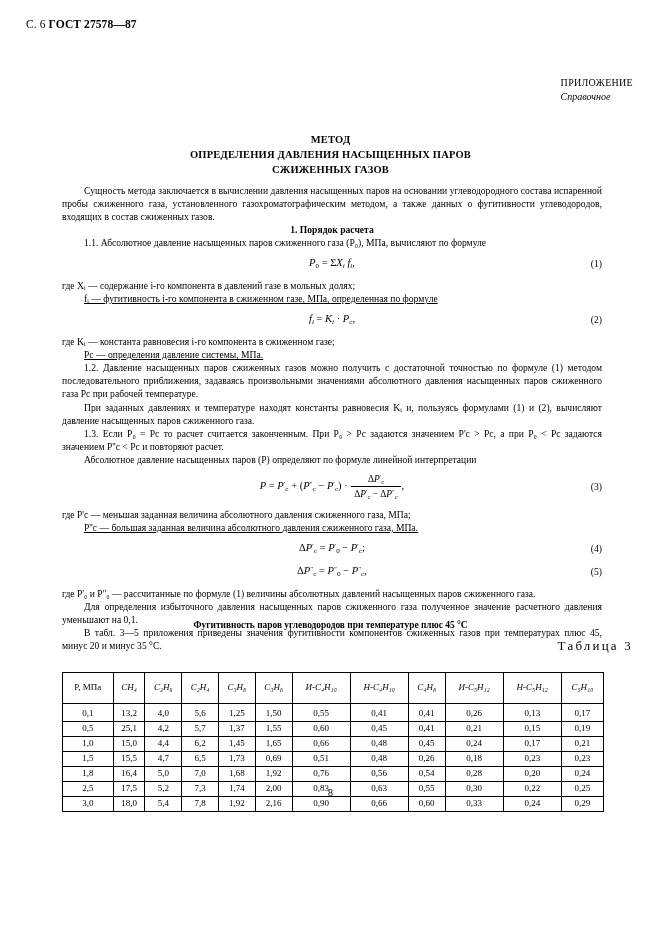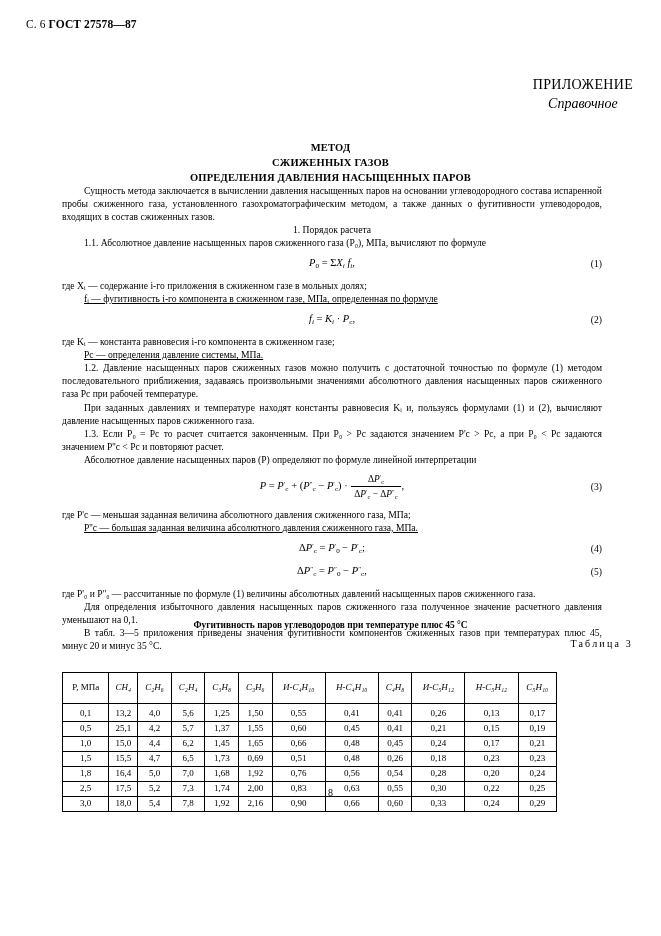--- a/index.html
+++ b/index.html
@@ -32,33 +32,33 @@
   .header .pg {
     font-weight: normal;
   }
   .header .std {
     font-weight: bold;
   }
   .appendix {
     position: absolute;
     top: 76px;
     right: 28px;
-    text-align: center;
-    font-size: 14px;
+    text-align: left;
+    font-size: 10px;
     line-height: 1.35;
   }
   .appendix .a1 {
     letter-spacing: 0.3px;
   }
   .appendix .a2 {
     font-style: italic;
   }
   .title-block {
     position: absolute;
-    top: 140px;
+    top: 132px;
     left: 0;
     width: 661px;
     text-align: center;
     font-weight: bold;
     font-size: 10.5px;
     line-height: 1.45;
     letter-spacing: 0.2px;
   }
   .content {
     position: absolute;
@@ -76,21 +76,21 @@
   .content p.noindent {
     text-indent: 0;
   }
   .content p.hang {
     text-indent: 0;
     padding-left: 22px;
     text-decoration: underline;
   }
   .section-title {
     text-align: center;
-    font-weight: normal;
+    font-weight: bold;
     font-size: 9.6px;
     text-indent: 0 !important;
     margin: 11px 0 9px 0;
   }
   .formula-row {
     position: relative;
     text-align: center;
     margin: 7px 0 7px 0;
     text-indent: 0 !important;
     font-size: 10.5px;
@@ -120,37 +120,37 @@
     border-bottom: 1px solid #000;
   }
   .frac .bot {
     display: block;
     padding: 1px 3px 0 3px;
   }
   .table-label {
     position: absolute;
     right: 28px;
     top: 638px;
-    font-size: 10px;
+    font-size: 13px;
     letter-spacing: 2.2px;
   }
   .table-title {
     position: absolute;
     top: 620px;
     left: 0;
     width: 661px;
     text-align: center;
     font-weight: bold;
     font-size: 9.4px;
   }
   table.data {
     position: absolute;
     top: 672px;
     left: 62px;
-    width: 495px;
+    width: 542px;
     border-collapse: collapse;
     font-size: 9px;
     font-family: "Liberation Serif", serif;
     border-radius: 23px;
   }
   table.data th, table.data td {
     border: 1px solid #000;
     text-align: center;
     padding: 2px 1px;
     line-height: 1.25;
@@ -189,38 +189,38 @@
     <span class="std">ГОСТ 27578—87</span>
   </div>
 
   <div class="appendix">
     <div class="a1">ПРИЛОЖЕНИЕ</div>
     <div class="a2">Справочное</div>
   </div>
 
   <div class="title-block">
     <div>МЕТОД</div>
+    <div>ОПРЕДЕЛЕНИЯ ДАВЛЕНИЯ НАСЫЩЕННЫХ ПАРОВ</div>
     <div>СЖИЖЕННЫХ ГАЗОВ</div>
-    <div>ОПРЕДЕЛЕНИЯ ДАВЛЕНИЯ НАСЫЩЕННЫХ ПАРОВ</div>
   </div>
 
   <div class="content">
 
     <p>Сущность метода заключается в вычислении давления насыщенных паров на основании углеводородного состава испаренной пробы сжиженного газа, установленного газохроматографическим методом, а также данных о фугитивности углеводородов, входящих в состав сжиженных газов.</p>
 
     <p class="section-title">1. Порядок расчета</p>
 
     <p>1.1. Абсолютное давление насыщенных паров сжиженного газа (P₀), МПа, вычисляют по формуле</p>
 
     <div class="formula-row">
       <span><i class="v">P</i><sub>0</sub> = Σ<i class="v">X<sub>i</sub></i> <i class="v">f<sub>i</sub></i>,</span>
       <span class="num">(1)</span>
     </div>
 
-    <p class="noindent">где Xᵢ — содержание i-го приложения в сжиженном газе в мольных долях;</p>
+    <p class="noindent">где Xᵢ — содержание i-го компонента в давлений газе в мольных долях;</p>
     <p class="hang">fᵢ — фугитивность i-го компонента в сжиженном газе, МПа,  определенная по формуле</p>
 
     <div class="formula-row">
       <span><i class="v">f<sub>i</sub></i> = <i class="v">K<sub>i</sub></i> · <i class="v">P</i><sub>с</sub>,</span>
       <span class="num">(2)</span>
     </div>
 
     <p class="noindent">где Kᵢ — константа равновесия i-го компонента в сжиженном газе;</p>
     <p class="hang">Pс — определения давление системы, МПа.</p>
 

